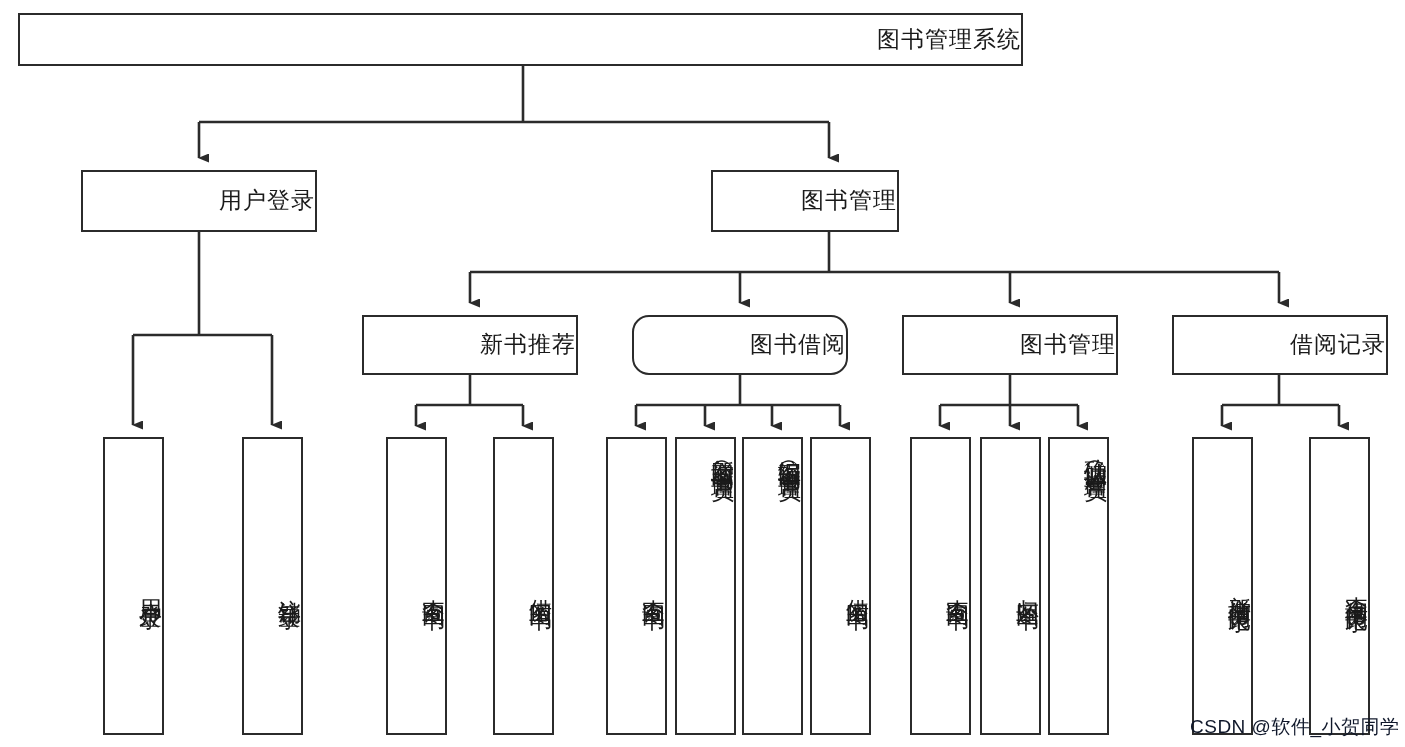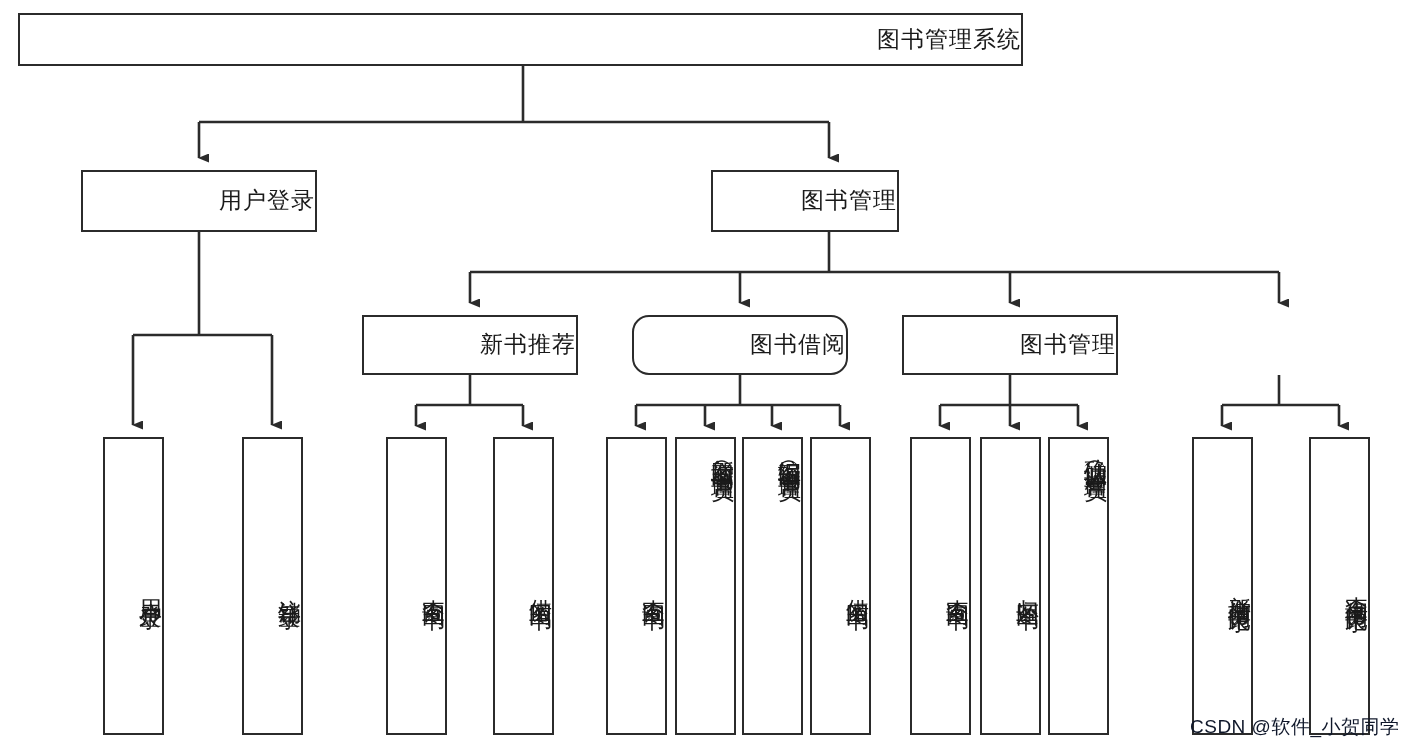--- a/index.html
+++ b/index.html
@@ -152,20 +152,23 @@
   </div>
 
   <div class="node-box horizontal" style="left:632px; top:315px; width:216px; height:60px;border-radius:17px;">
     <span class="node-label">图书借阅</span>
   </div>
 
   <div class="node-box horizontal" style="left:902px; top:315px; width:216px; height:60px;">
     <span class="node-label">图书管理</span>
   </div>
 
+  <div class="node-box horizontal" style="left:1172px; top:315px; width:216px; height:60px;">
+    <span class="node-label">借阅记录</span>
+  </div>
 
   <div class="node-box vertical center-text" style="left:103px; top:437px; width:61px; height:298px;">
     <span class="node-label">用户登录</span>
   </div>
 
   <div class="node-box vertical center-text" style="left:242px; top:437px; width:61px; height:298px;">
     <span class="node-label">注销登录</span>
   </div>
 
   <div class="node-box vertical center-text" style="left:386px; top:437px; width:61px; height:298px;">

